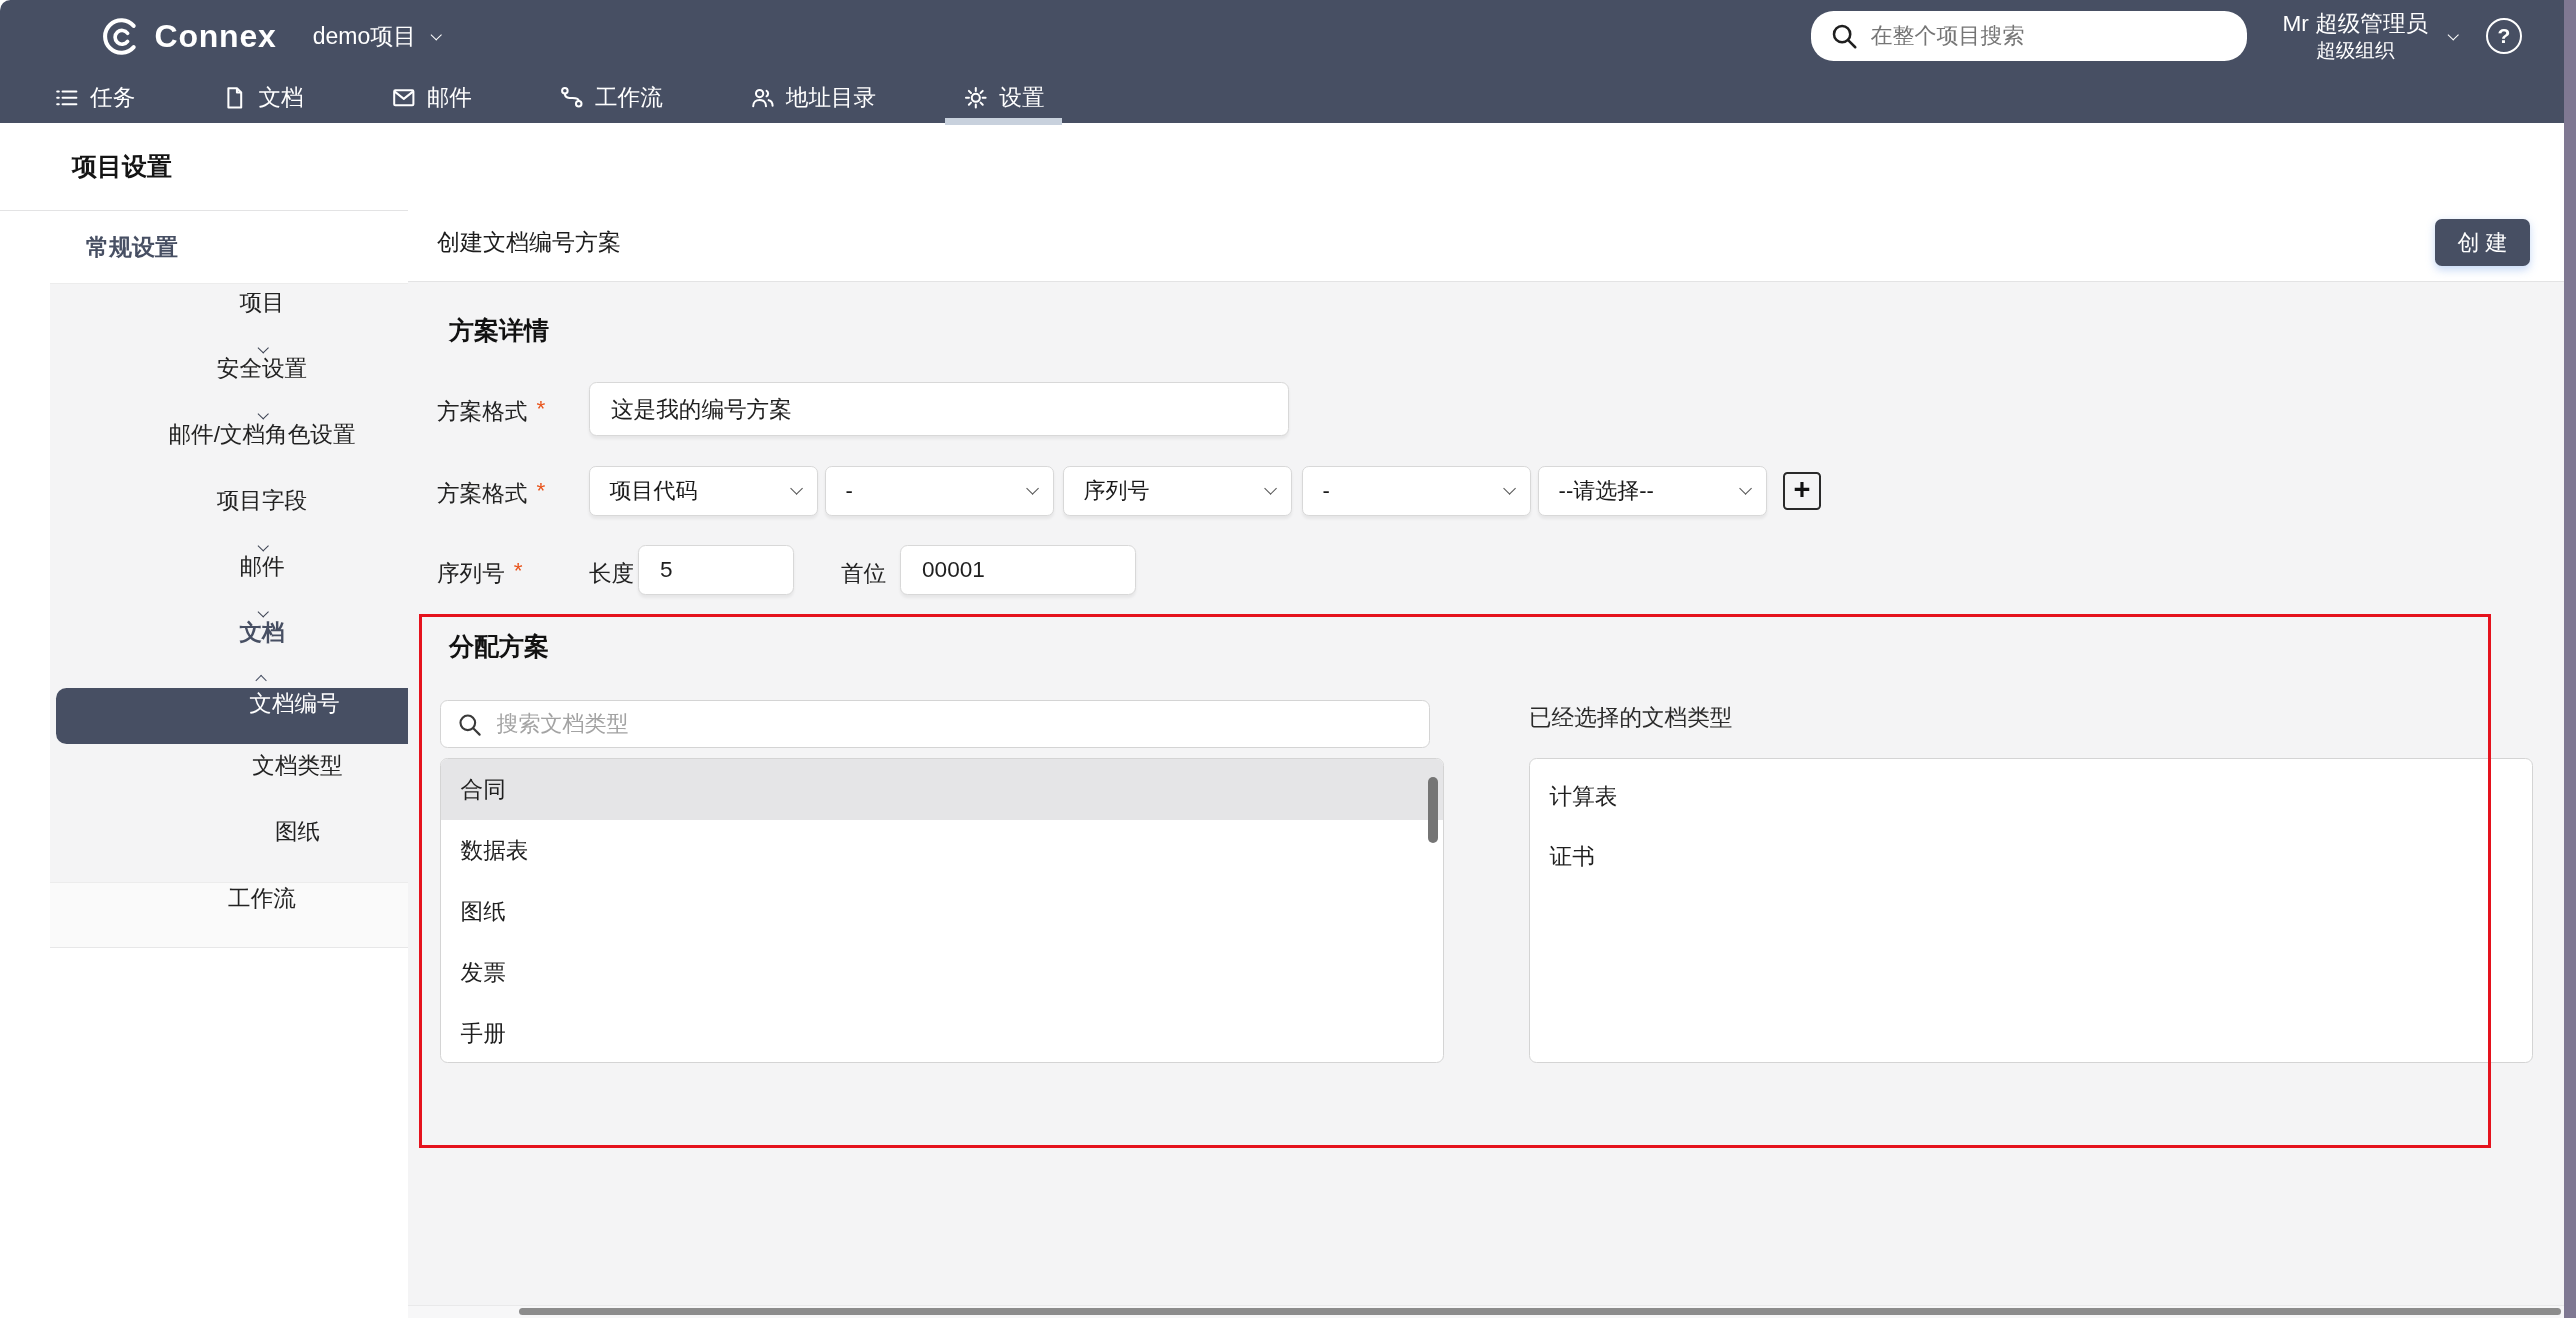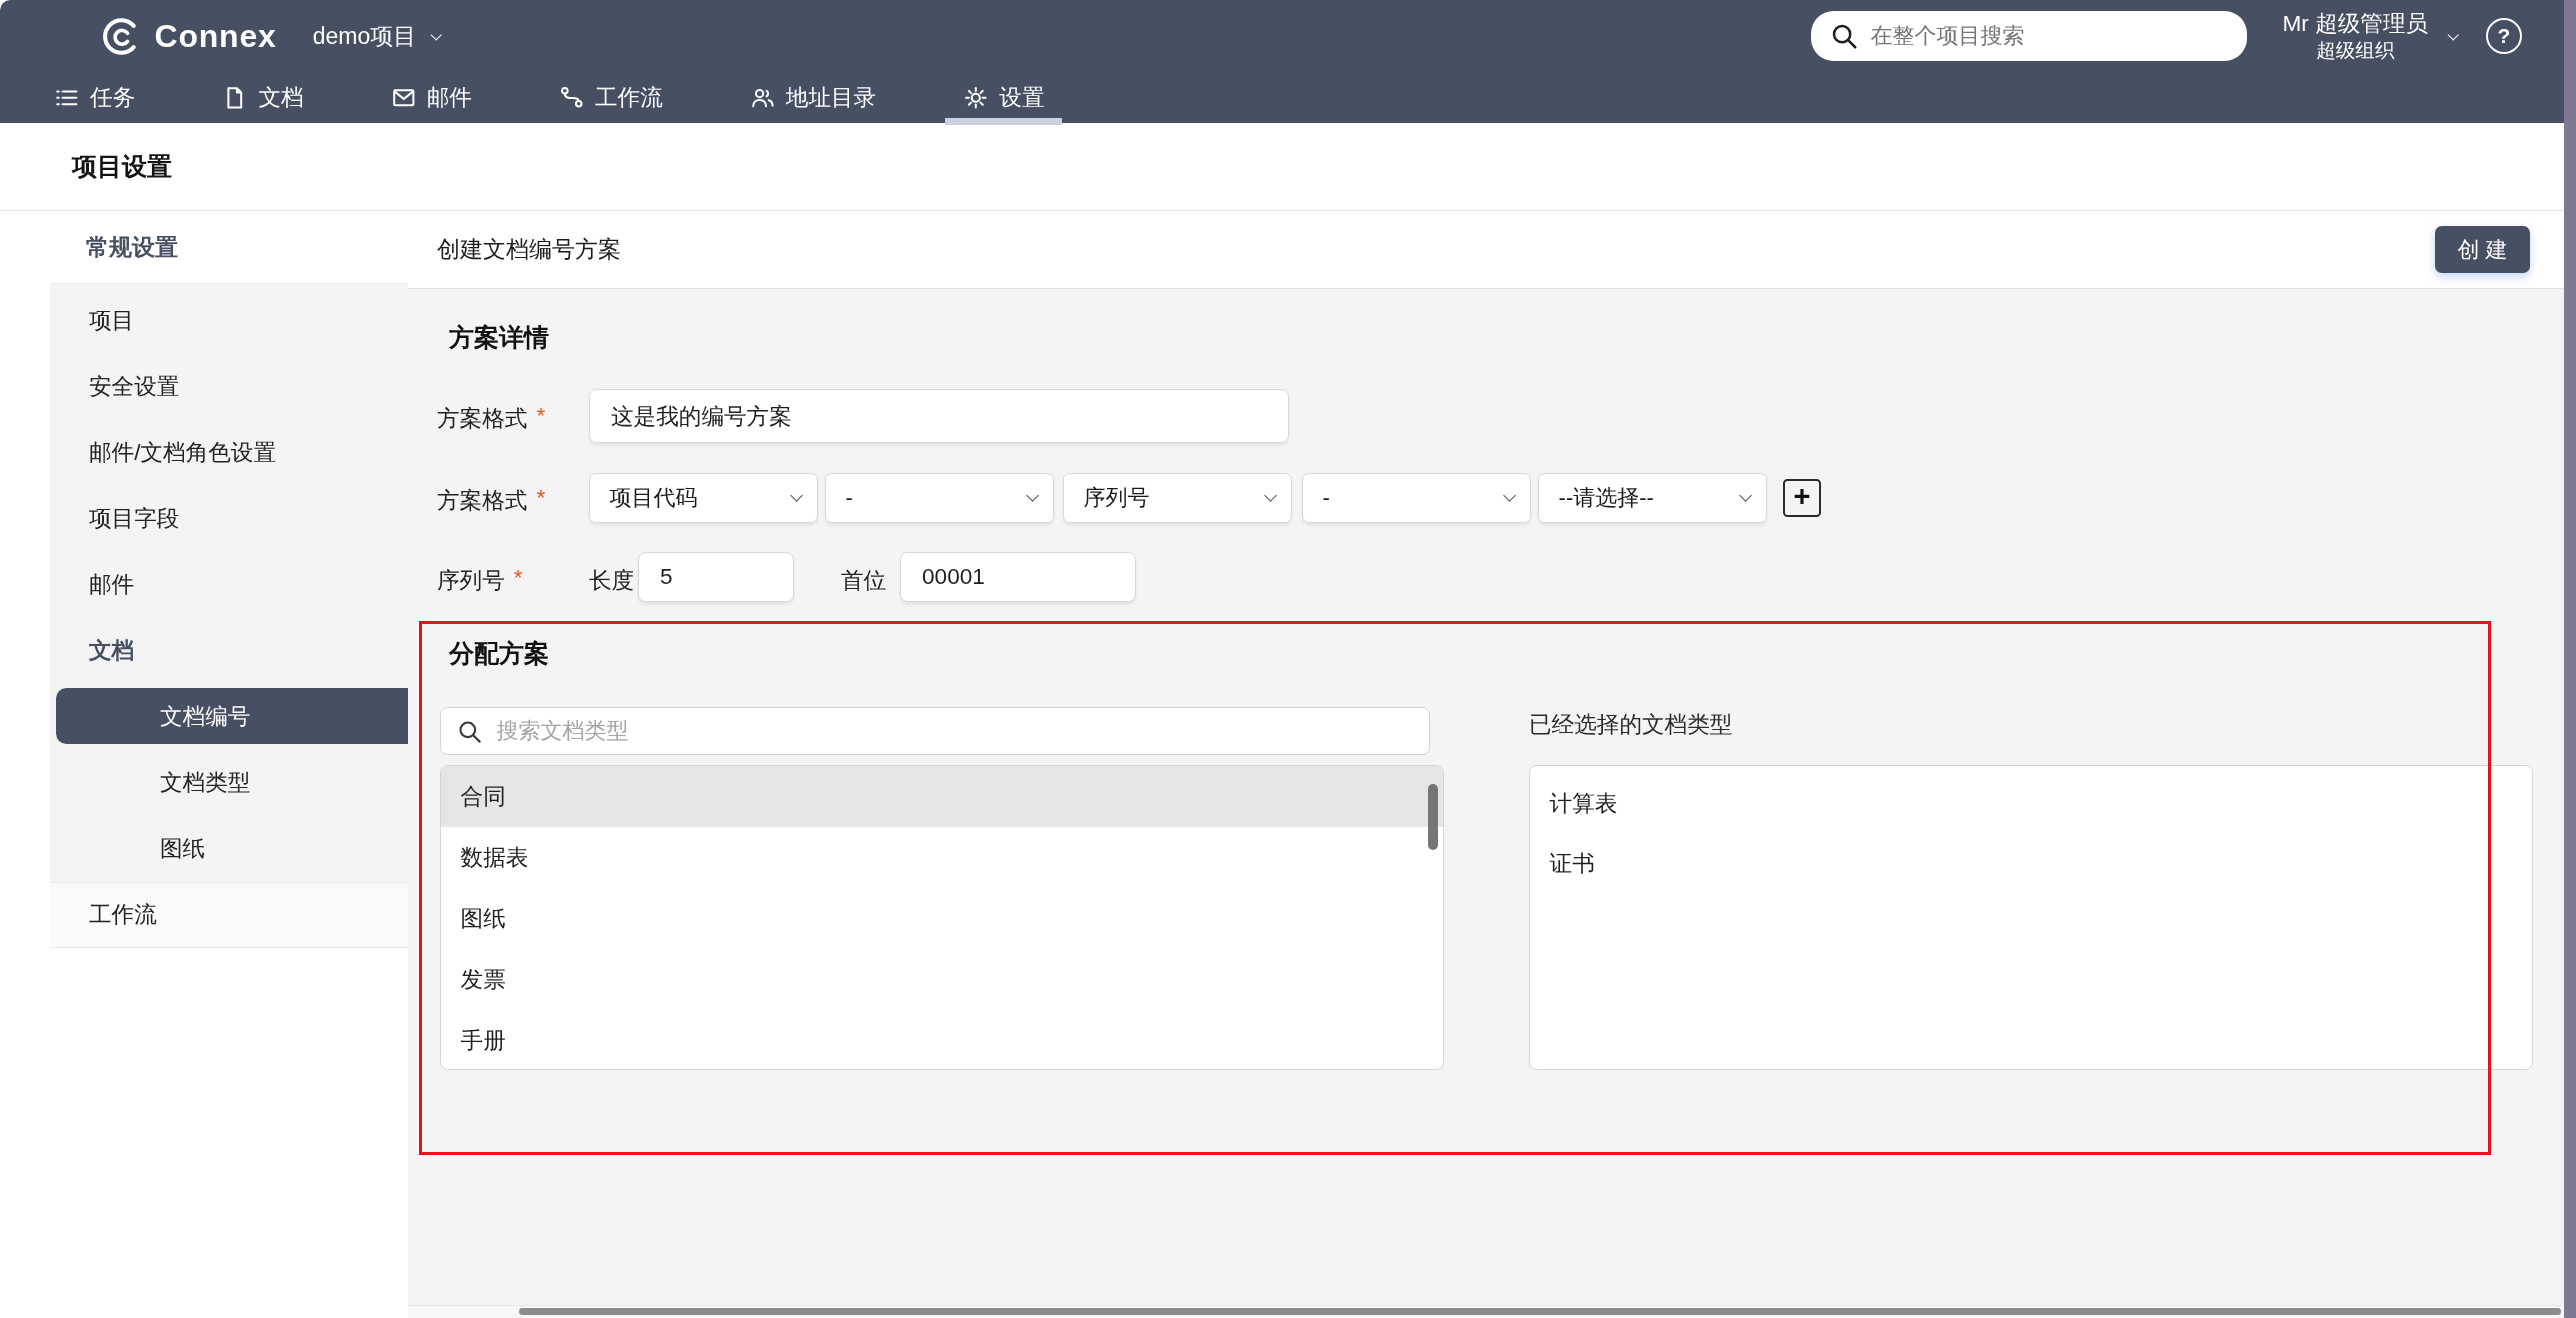--- a/index.html
+++ b/index.html
@@ -58,33 +58,33 @@
     background: #fff; border-right: 1.5px solid #e3e3e4; margin-left: 38px;
   }
   .sb-group-header {
     height: 72px; display: flex; align-items: center; justify-content: space-between;
     padding: 0 42px 0 36px; cursor: pointer;
   }
   .sb-group-label { color: #474f63; font-size: 23px; font-weight: bold; }
   .sb-menu { background: #f4f4f5; border-top: 0.8px solid #ececec; border-bottom: 0.8px solid #e7e7e8; padding-top: 3px; }
   .sb-item {
     height: 66px; display: flex; align-items: center; justify-content: space-between;
-    padding: 0 42px 0 39px; font-size: 22.6px; color: #222; cursor: pointer;
+    padding: 0 42px 0 39px; font-size: 22.6px; color: #222; cursor: pointer; flex-direction: column;
   }
   .sb-item.lvl2 { padding-left: 110px; }
   .sb-item.navy { color: #474f63; font-weight: bold; }
   .sb-item .chev { color: #3c4252; }
   .sb-item.selected {
     margin: 0 6px; padding-left: 104px; height: 56px; margin-top: 5.3px; margin-bottom: 5.3px;
     background: #474f63; border-radius: 10.5px; color: #fff;
   }
   .sb-item.wk { background: #fafafa; border-top: 0.8px solid #ececec; height: 65px; }
   
   .content {
-    position: absolute; left: 408px; top: 211px; width: 2156px; height: 1107px; background: #7f1d1d;
+    position: absolute; left: 408px; top: 204px; width: 2156px; height: 1107px; background: #7f1d1d;
   }
   .content-header {
     height: 78px; background: #fff; border-bottom: 1.5px solid #e3e3e4;
     display: flex; align-items: center; padding: 0 34px 0 29px;
   }
   .content-title { font-size: 23px; font-weight: 500; color: #1c1c1c; }
   .btn-create {
     margin-left: auto; min-width: 95px; height: 47px; padding: 0 19.6px;
     background: #474f63; border: none; border-radius: 6.8px; color: #fff; font-size: 22px;
     font-family: inherit; cursor: pointer; box-shadow: 0 3.8px 9px rgba(130,170,235,0.45);

